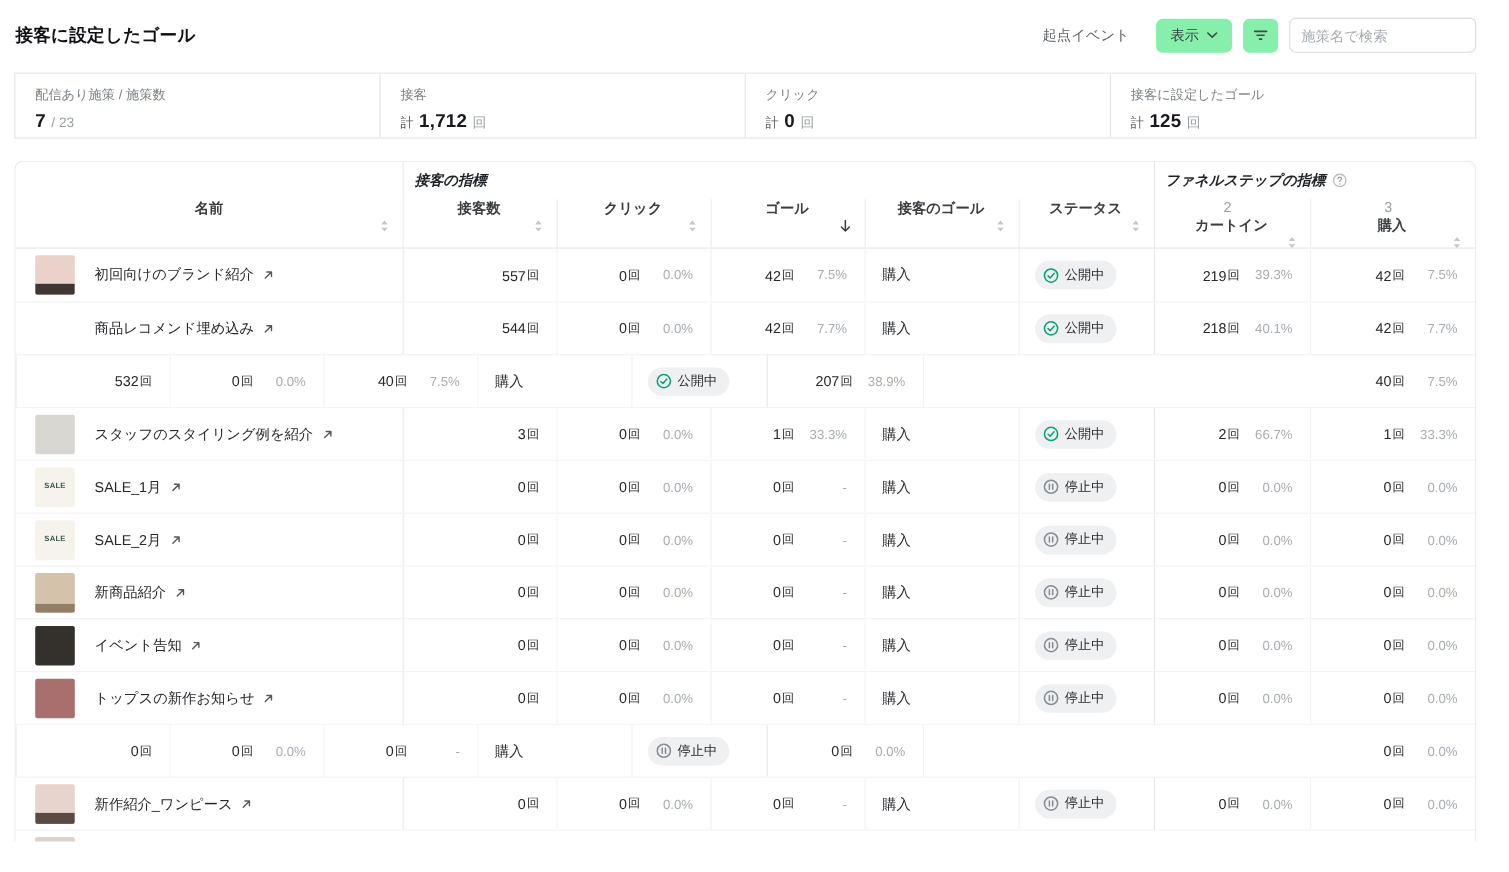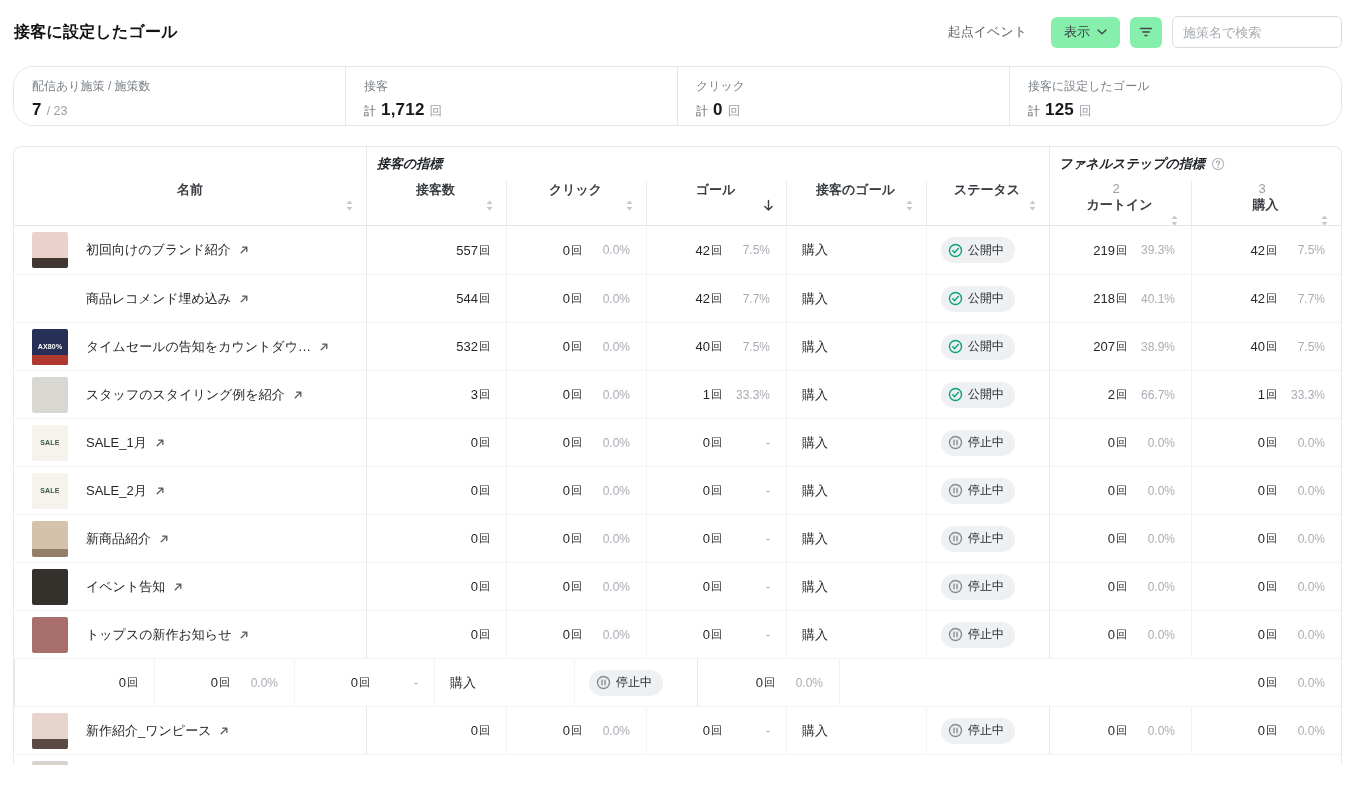--- a/index.html
+++ b/index.html
@@ -14,21 +14,21 @@
   .origin-label { font-size:13px; color:#5f6368; margin-right:14px; }
   .btn { display:inline-flex; align-items:center; gap:7px; background:#86efac; border:none;
          border-radius:6px; height:31px; padding:0 13px; font-size:13px; color:#3c4043; cursor:pointer;
          font-family:inherit; }
   .icon-btn { width:32px; justify-content:center; padding:0; }
   .search { width:170px; height:32px; border:1px solid #d9dcdf; border-radius:6px; padding:0 10px;
             font-size:13px; color:#202124; outline:none; font-family:inherit; }
   .search::placeholder { color:#a6abb1; }
 
   
-  .cards { margin:18px 30px 0 13px; border:1px solid #e3e5e8; border-radius:20px; display:flex; height:60px; background:#fff; }
+  .cards { margin:18px 30px 0 13px; border:1px solid #e3e5e8; border-radius:0; display:flex; height:60px; background:#fff; }
   .card { flex:1; padding:11px 18px 0; }
   .card + .card { border-left:1px solid #e3e5e8; }
   .card-label { font-size:12px; color:#7a8087; margin-bottom:5px; white-space:nowrap; }
   .card-value-row { display:flex; align-items:baseline; gap:5px; }
   .card-prefix { font-size:12px; color:#5f6368; }
   .card-prefix:empty { display:none; }
   .card-value { font-size:17px; font-weight:700; color:#17191c; letter-spacing:.2px; }
   .card-suffix { font-size:12.5px; color:#9aa0a6; }
 
   
@@ -334,32 +334,20 @@
             <span class="unit">回</span>
             <span class="pct">40.1%</span>
           </div>
           <div class="cell w-last c-num ">
             <span class="cnt">42</span>
             <span class="unit">回</span>
             <span class="pct">7.7%</span>
           </div>
         </div>
         <div class="trow">
-          <div class="cell w-name c-namecell">
-            <div class="thumb" style="background:#263056;">
-              <span class="band" style="height:26%;background:#b03a30;"></span>
-              <span class="thumb-text" style="color:#ffffff;">AX80%</span>
-            </div>
-            <span class="rname">タイムセールの告知をカウントダウ…</span>
-            <a class="extlink">
-              <svg width="12" height="12" viewBox="0 0 12 12">
-                <path d="M3.2 8.8 8.6 3.4M4.6 3.2h4.2v4.2" fill="none" stroke="#55595e" stroke-width="1.3" stroke-linecap="round" stroke-linejoin="round"></path>
-              </svg>
-            </a>
-          </div>
           <div class="cell w-140 c-num c-sessions">
             <span class="cnt">532</span>
             <span class="unit">回</span>
           </div>
           <div class="cell w-140 c-num ">
             <span class="cnt">0</span>
             <span class="unit">回</span>
             <span class="pct">0.0%</span>
           </div>
           <div class="cell w-140 c-num ">

